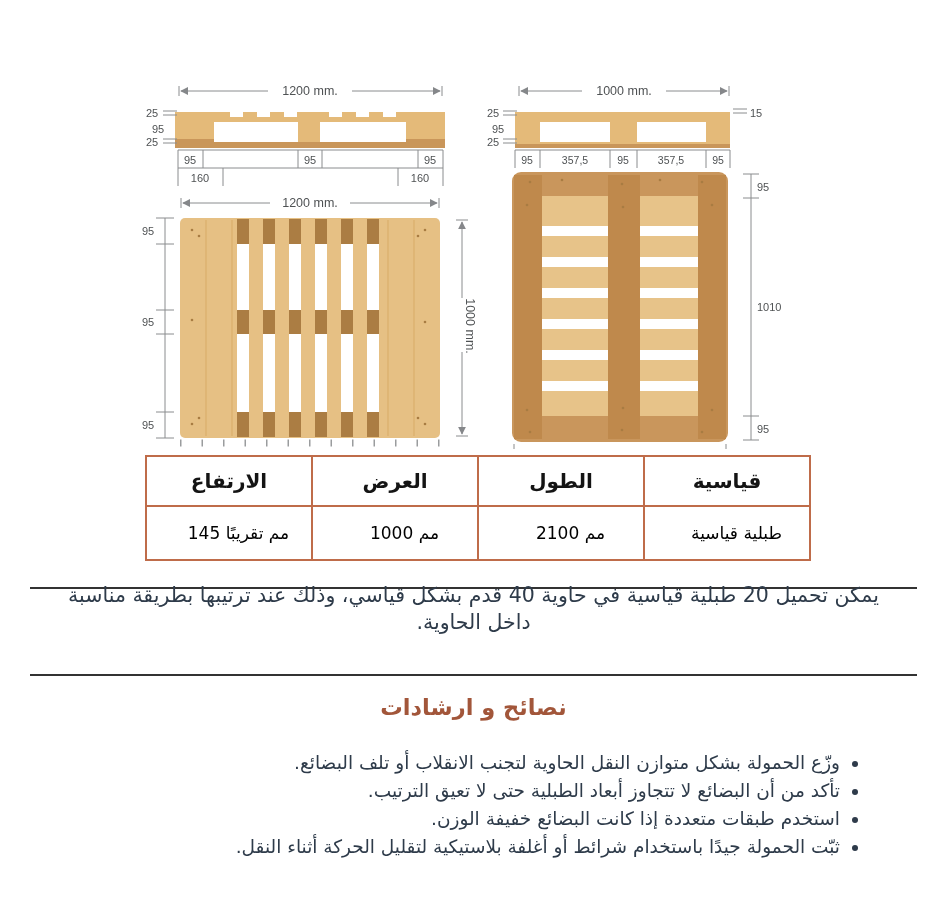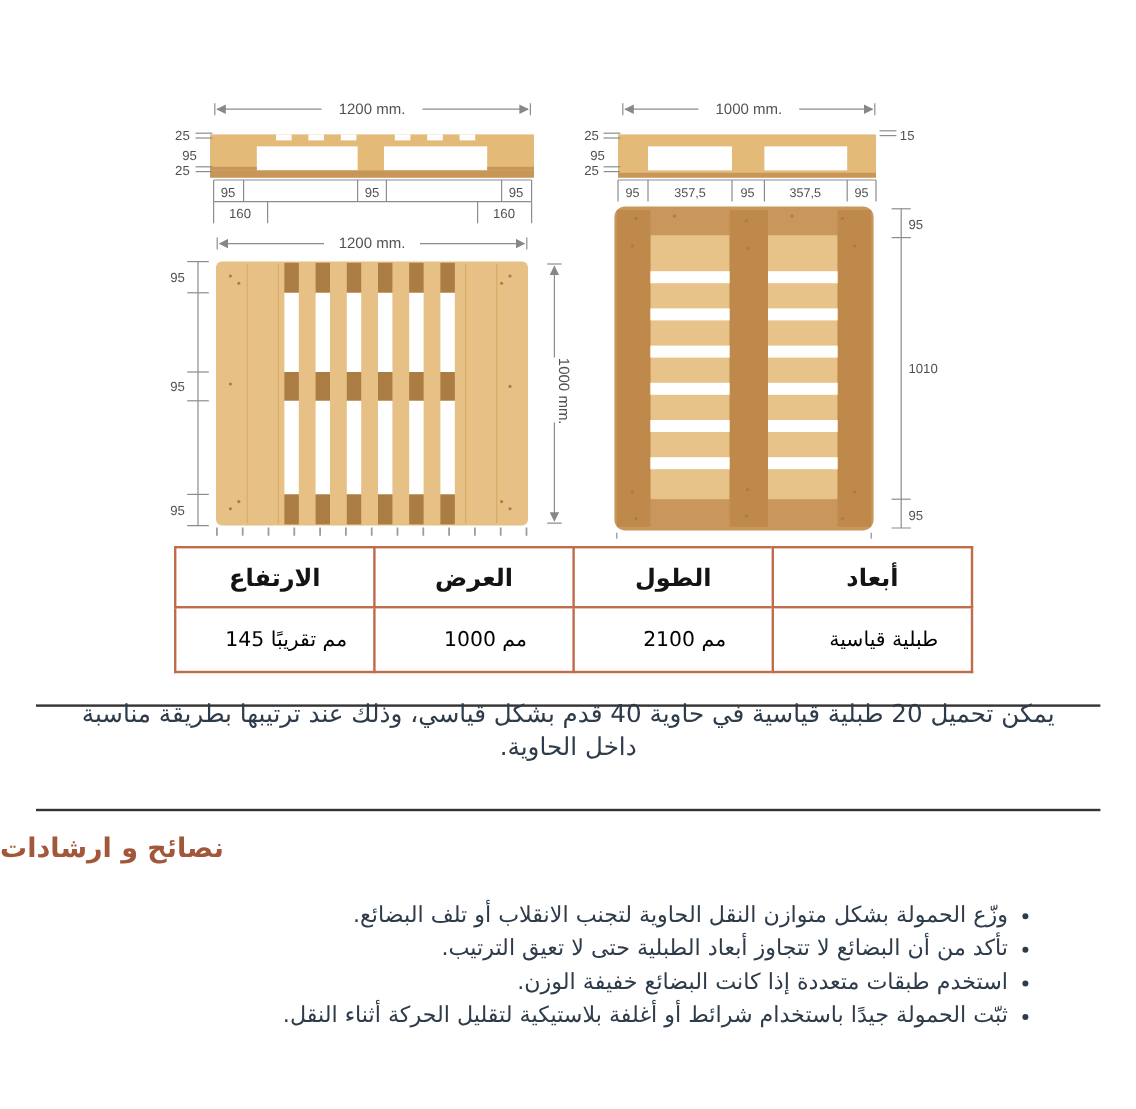--- a/index.html
+++ b/index.html
@@ -33,21 +33,21 @@
   th,td{border:2px solid var(--table_border);text-align:center;vertical-align:middle;
         font-family:"DejaVu Sans",sans-serif;}
   th{height:46px;font-size:20px;font-weight:bold;color:#141414;}
   td{height:50px;font-size:17px;color:#000000;font-weight:normal;padding-left:20px;}
   td.num{direction:ltr;}
   
   .divider{left:30px;width:887px;height:2px;background:var(--divider);}
   #divider-1{top:587px;} #divider-2{top:674px;}
   .note{top:582px;left:50px;width:847px;text-align:center;direction:rtl;
         font-size:20.5px;line-height:1.33;color:var(--text_dark);}
-  .tips-title{top:694px;left:0;width:947px;text-align:left;direction:rtl;
+  .tips-title{top:694px;left:0;width:947px;text-align:center;direction:rtl;
         font-size:22.5px;font-weight:bold;color:var(--accent);}
   .tips-list{top:749px;right:87px;left:30px;direction:rtl;margin:0;
         padding:0 20px 0 0;list-style:disc outside;
         font-size:18.5px;line-height:28px;color:var(--text_dark);}
   .tips-list li::marker{color:var(--text_dark);}
 </style>
 </head>
 <body>
 
 <svg id="diagram-svg" width="947" height="452" viewBox="0 0 947 452">
@@ -291,21 +291,21 @@
     <text class="dimtxt" x="757" y="191" text-anchor="start">95</text>
     <text class="dimtxt" x="757" y="311" text-anchor="start">1010</text>
     <text class="dimtxt" x="757" y="433" text-anchor="start">95</text>
   </g>
 </svg>
 
 <div class="abs table-wrap">
   <table dir="rtl">
     <tbody>
         <tr>
-      <th>أبعاد</th>
+      <th>قياسية</th>
       <th>الطول</th>
       <th>العرض</th>
       <th>الارتفاع</th>
     </tr>
     <tr>
       <td>طبلية قياسية</td>
       <td class="num">2100 مم</td>
       <td class="num">1000 مم</td>
       <td class="num">145 مم تقريبًا</td>
     </tr>

